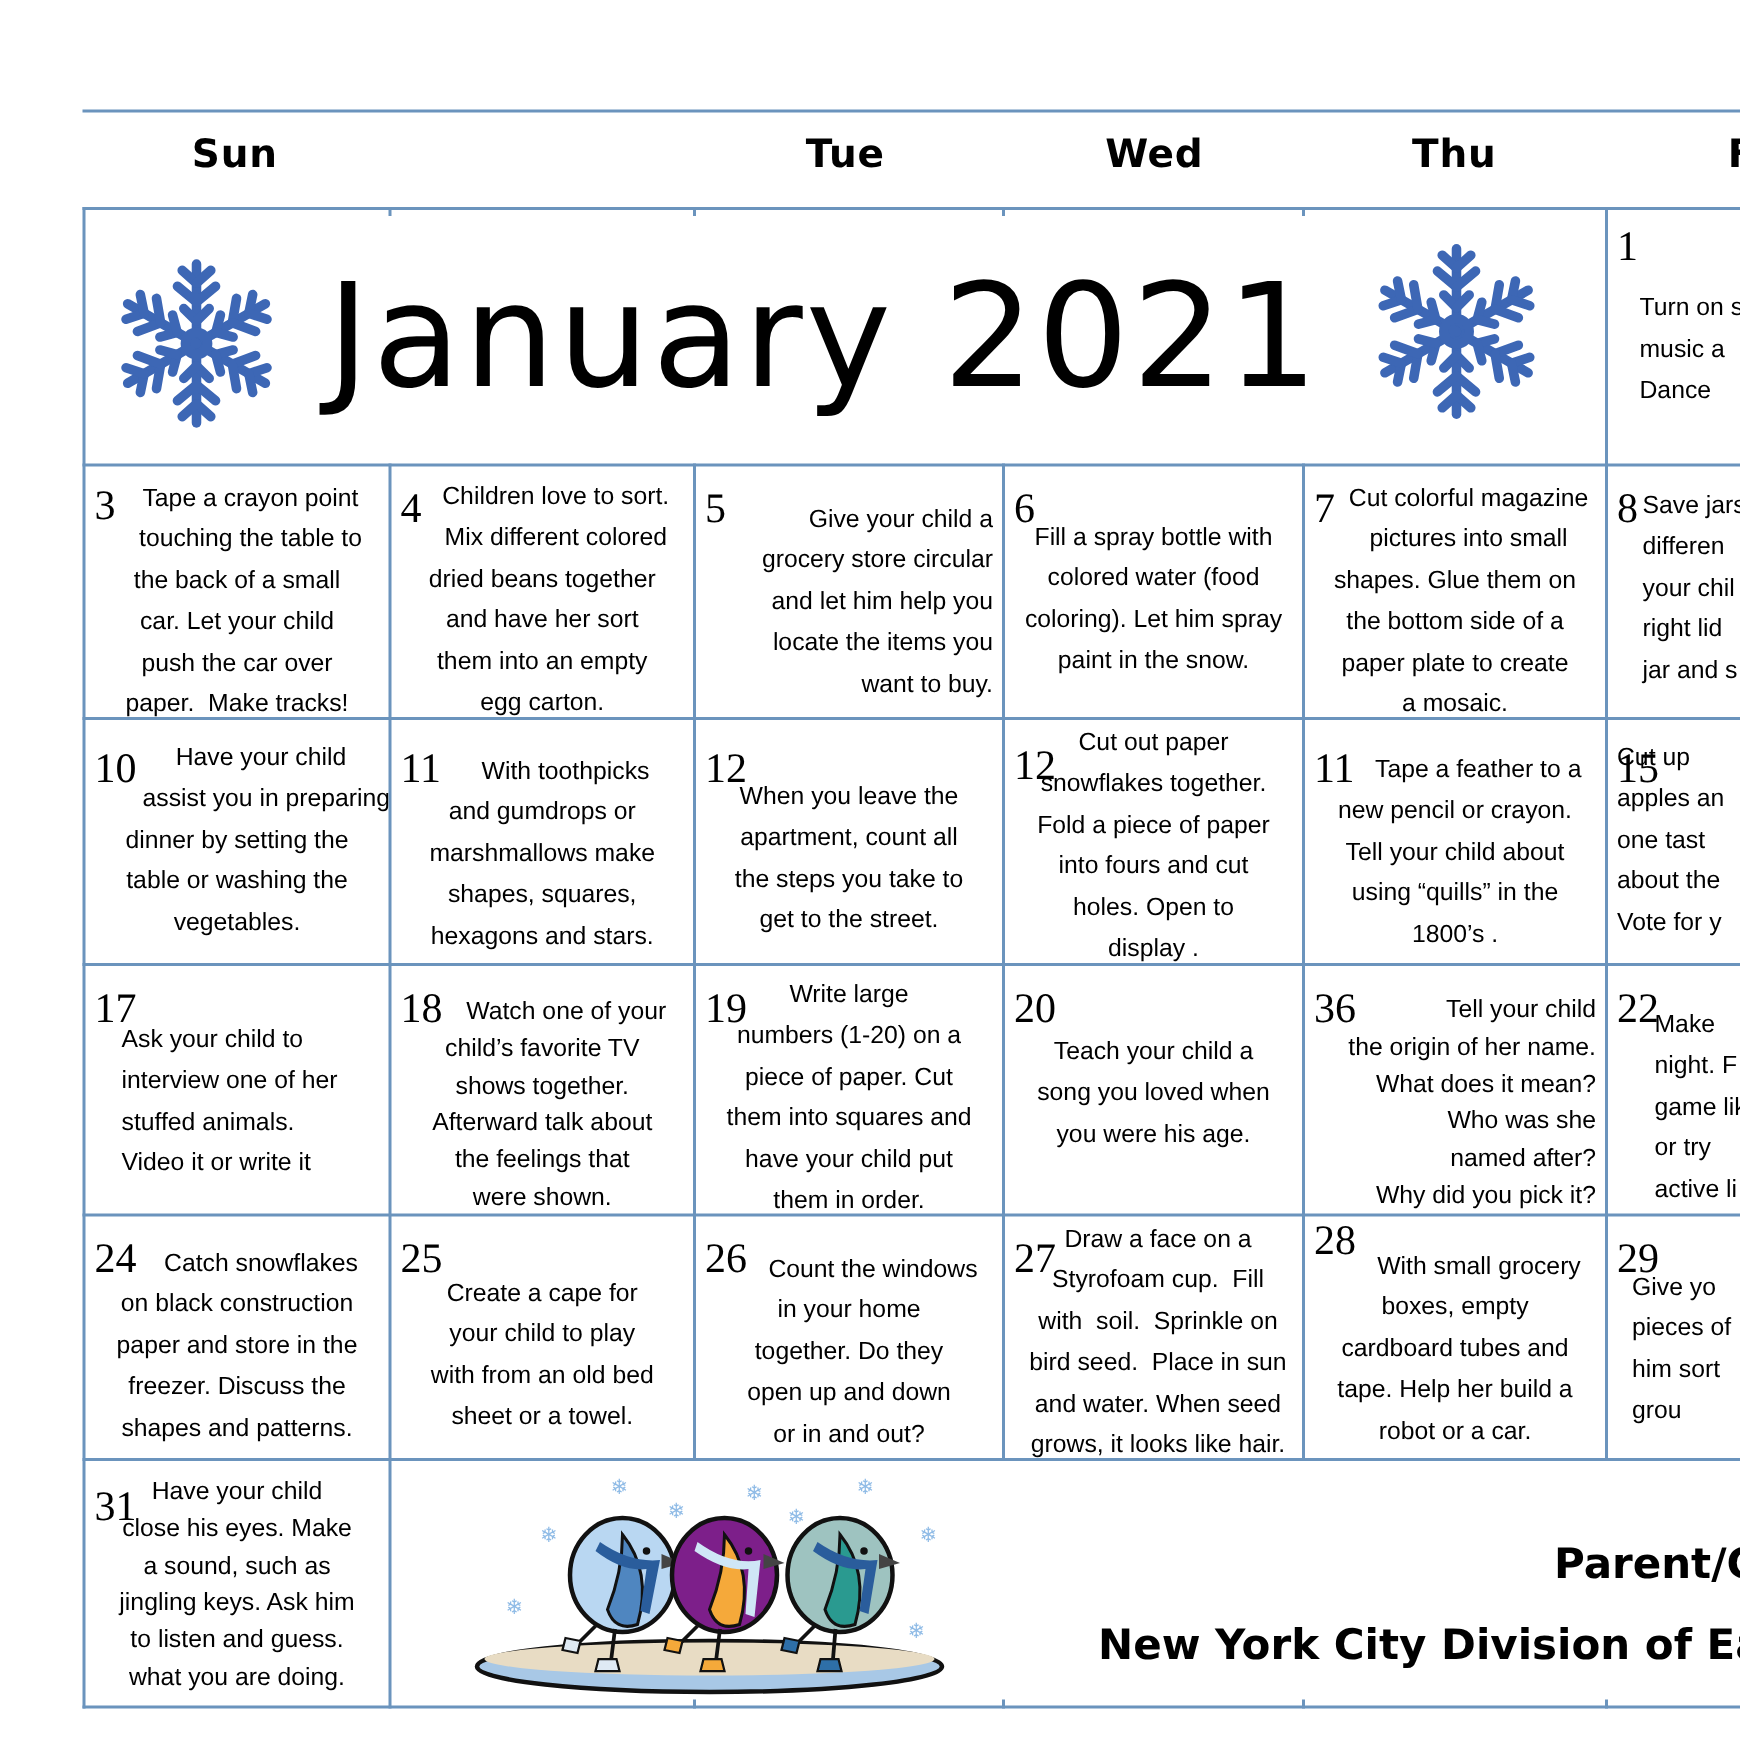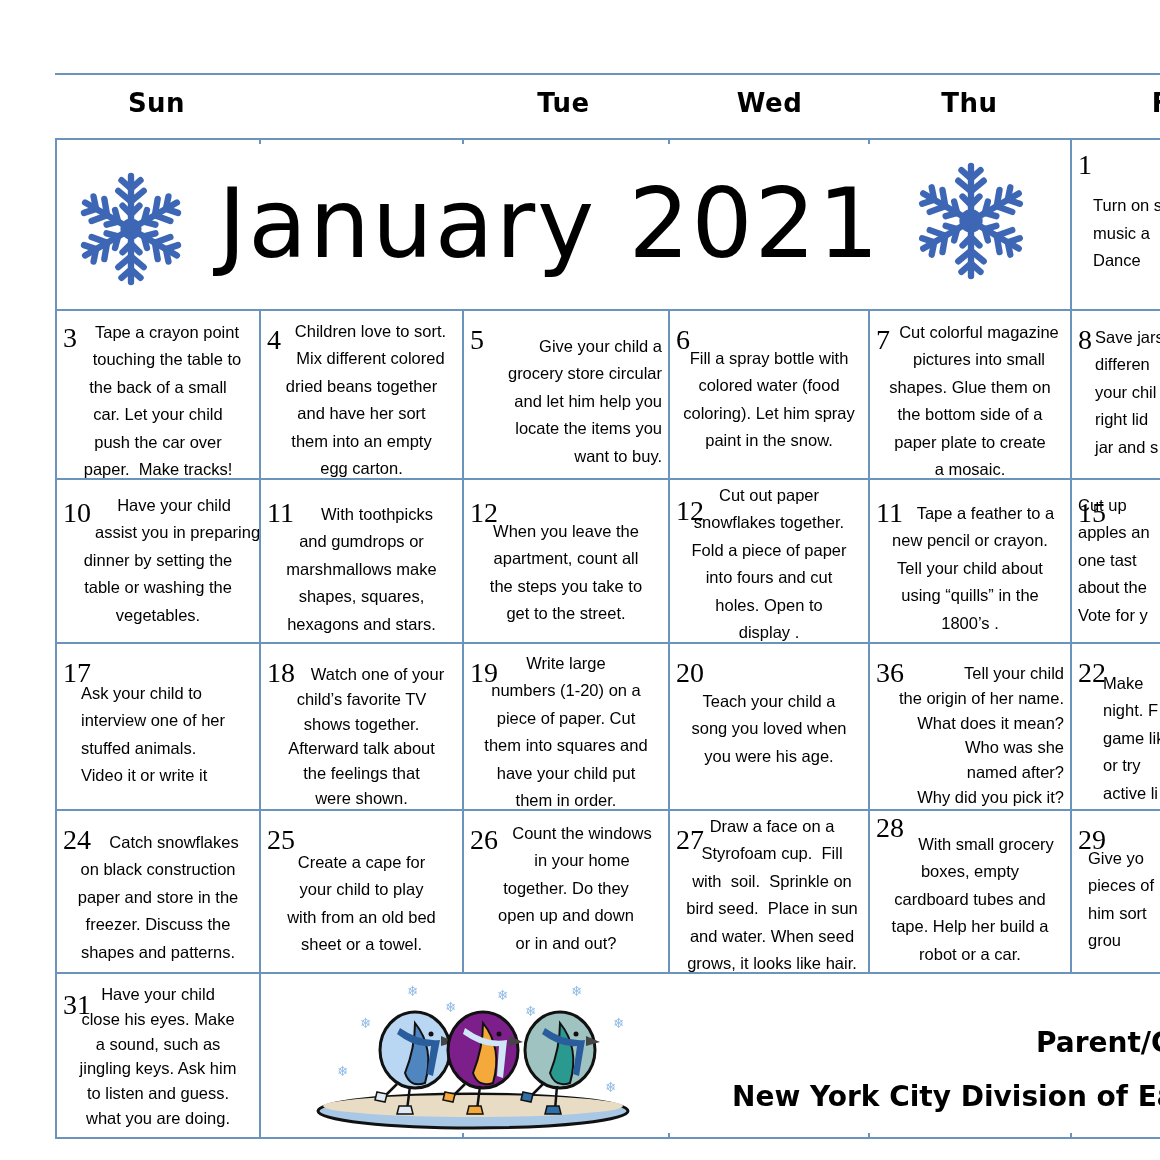--- a/index.html
+++ b/index.html
@@ -261,21 +261,21 @@
   </div>
   <div class="cell" style="left:261px; top:811px; width:201px; height:161px;">
     <div class="daynum" style="margin-top:12px; float:none; position:absolute;">25</div>
     <div class="act" style="white-space:pre; margin-top:34px;">Create a cape for
 your child to play
 with from an old bed
 sheet or a towel.</div>
   </div>
   <div class="cell" style="left:464px; top:811px; width:204px; height:161px;">
     <div class="daynum" style="margin-top:12px;">26</div>
-    <div class="act" style="white-space:pre; margin-top:5px;text-align:center;">Count the windows
+    <div class="act" style="white-space:pre; margin-top:18px;text-align:center;">Count the windows
 in your home
 together. Do they
 open up and down
 or in and out?</div>
   </div>
   <div class="cell" style="left:670px; top:811px; width:198px; height:161px;">
     <div class="daynum" style="margin-top:12px; position:absolute;">27</div>
     <div class="act" style="white-space:pre; margin-top:-2px; padding-left:6px;">Draw a face on a
 Styrofoam cup.  Fill
 with  soil.  Sprinkle on

